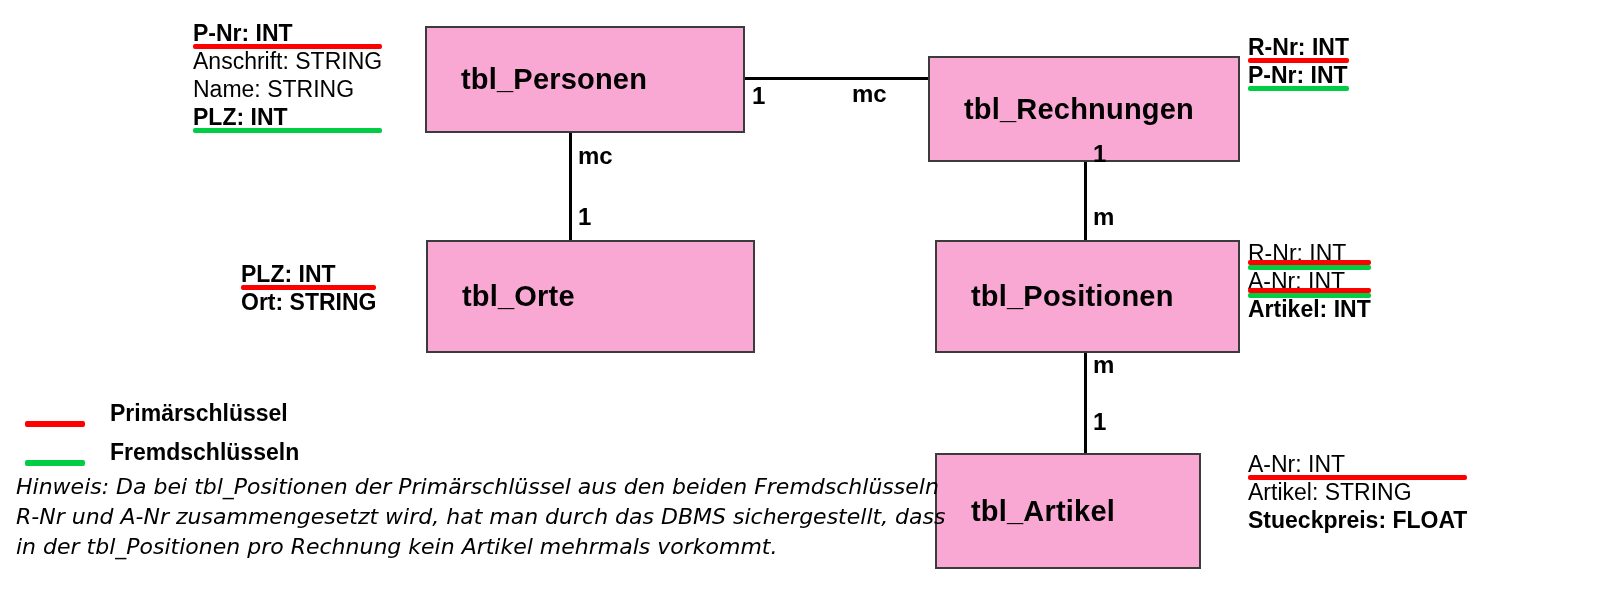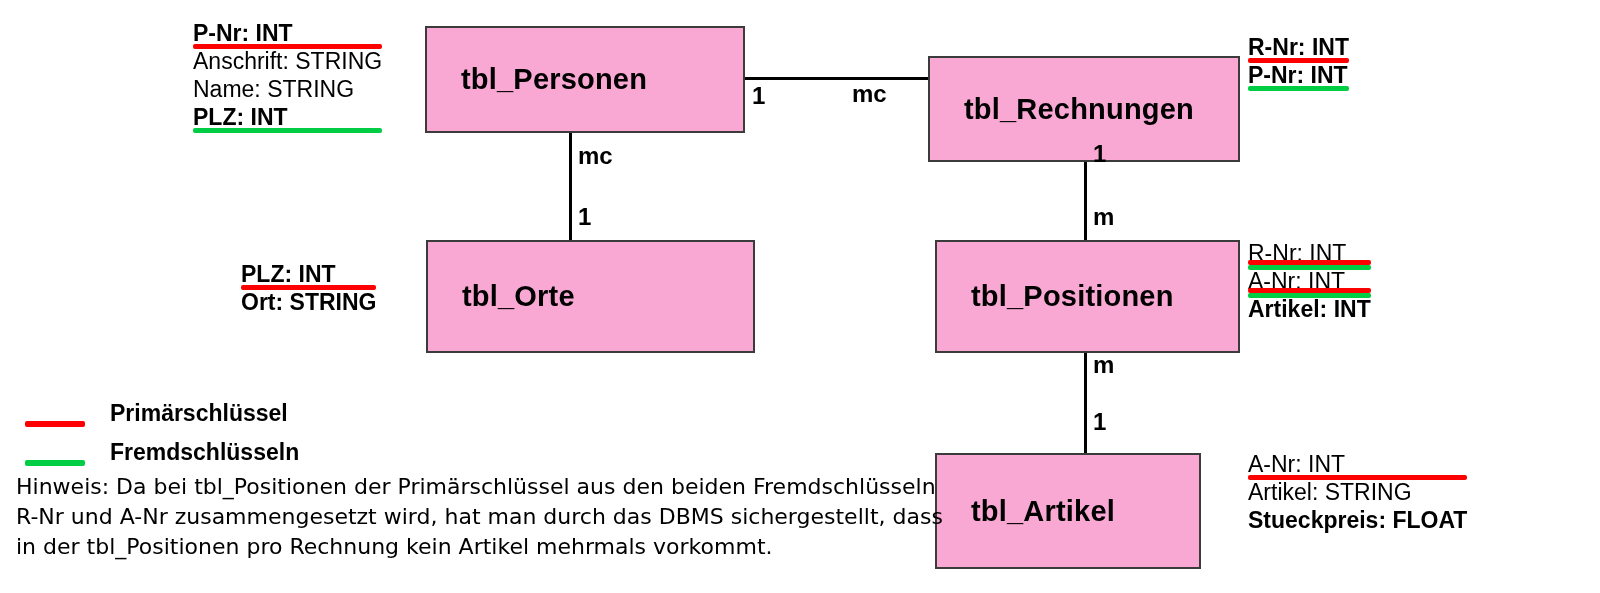--- a/index.html
+++ b/index.html
@@ -107,20 +107,21 @@
   }
 
   
   .note {
     position: absolute;
     z-index: 4;
     font-size: 22px;
     line-height: 30px;
     color: #000000;
     font-family: "DejaVu Sans", sans-serif;
+    font-style: italic;
   }
   .note-line { display: block; white-space: nowrap; }
 </style>
 </head>
 <body>
 
 <div id="canvas">
 
   <div class="conn conn-h" style="left:745px; top:77px; width:183px;"></div>
   <div class="conn conn-v" style="left:569px; top:133px; height:108px;"></div>

